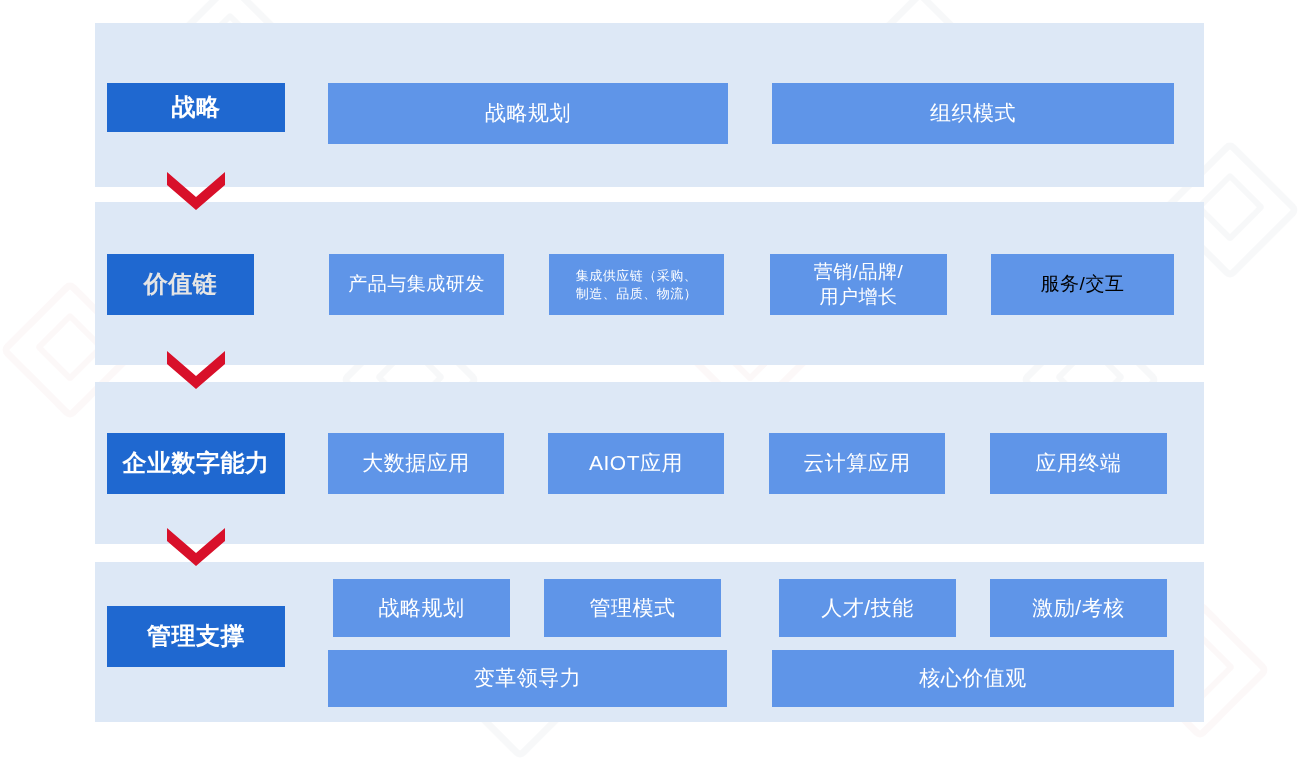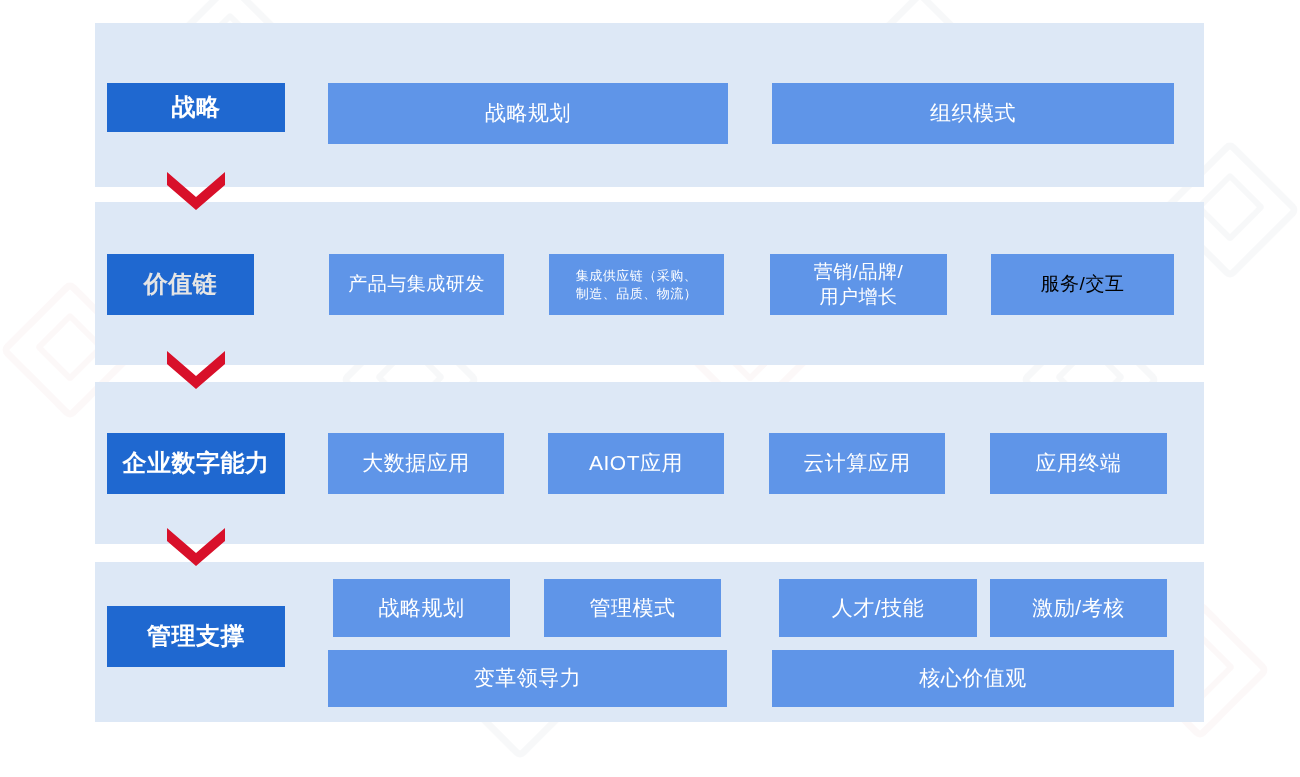--- a/index.html
+++ b/index.html
@@ -174,21 +174,21 @@
   </div>
 
   <div class="band" style="left: 95px; top: 562px; width: 1109px; height: 160px; background: rgb(221, 232, 246);"></div>
 
   <div class="box primary" style="left: 107px; top: 606px; width: 178px; height: 61px; background: rgb(31, 104, 208); color: rgb(255, 255, 255);">管理支撑</div>
 
   <div class="box secondary" style="left: 333px; top: 579px; width: 177px; height: 58px; background: rgb(95, 149, 232); color: rgb(255, 255, 255);">战略规划</div>
 
   <div class="box secondary" style="left: 544px; top: 579px; width: 177px; height: 58px; background: rgb(95, 149, 232); color: rgb(255, 255, 255);">管理模式</div>
 
-  <div class="box secondary" style="left: 779px; top: 579px; width: 198px; height: 58px; background: rgb(95, 149, 232); color: rgb(255, 255, 255);">人才/技能</div>
+  <div class="box secondary" style="left: 779px; top: 579px; width: 177px; height: 58px; background: rgb(95, 149, 232); color: rgb(255, 255, 255);">人才/技能</div>
 
   <div class="box secondary" style="left: 990px; top: 579px; width: 177px; height: 58px; background: rgb(95, 149, 232); color: rgb(255, 255, 255);">激励/考核</div>
 
   <div class="box secondary" style="left: 328px; top: 650px; width: 399px; height: 57px; background: rgb(95, 149, 232); color: rgb(255, 255, 255);">变革领导力</div>
 
   <div class="box secondary" style="left: 772px; top: 650px; width: 402px; height: 57px; background: rgb(95, 149, 232); color: rgb(255, 255, 255);">核心价值观</div>
 
 </div>
 
 </body></html>

